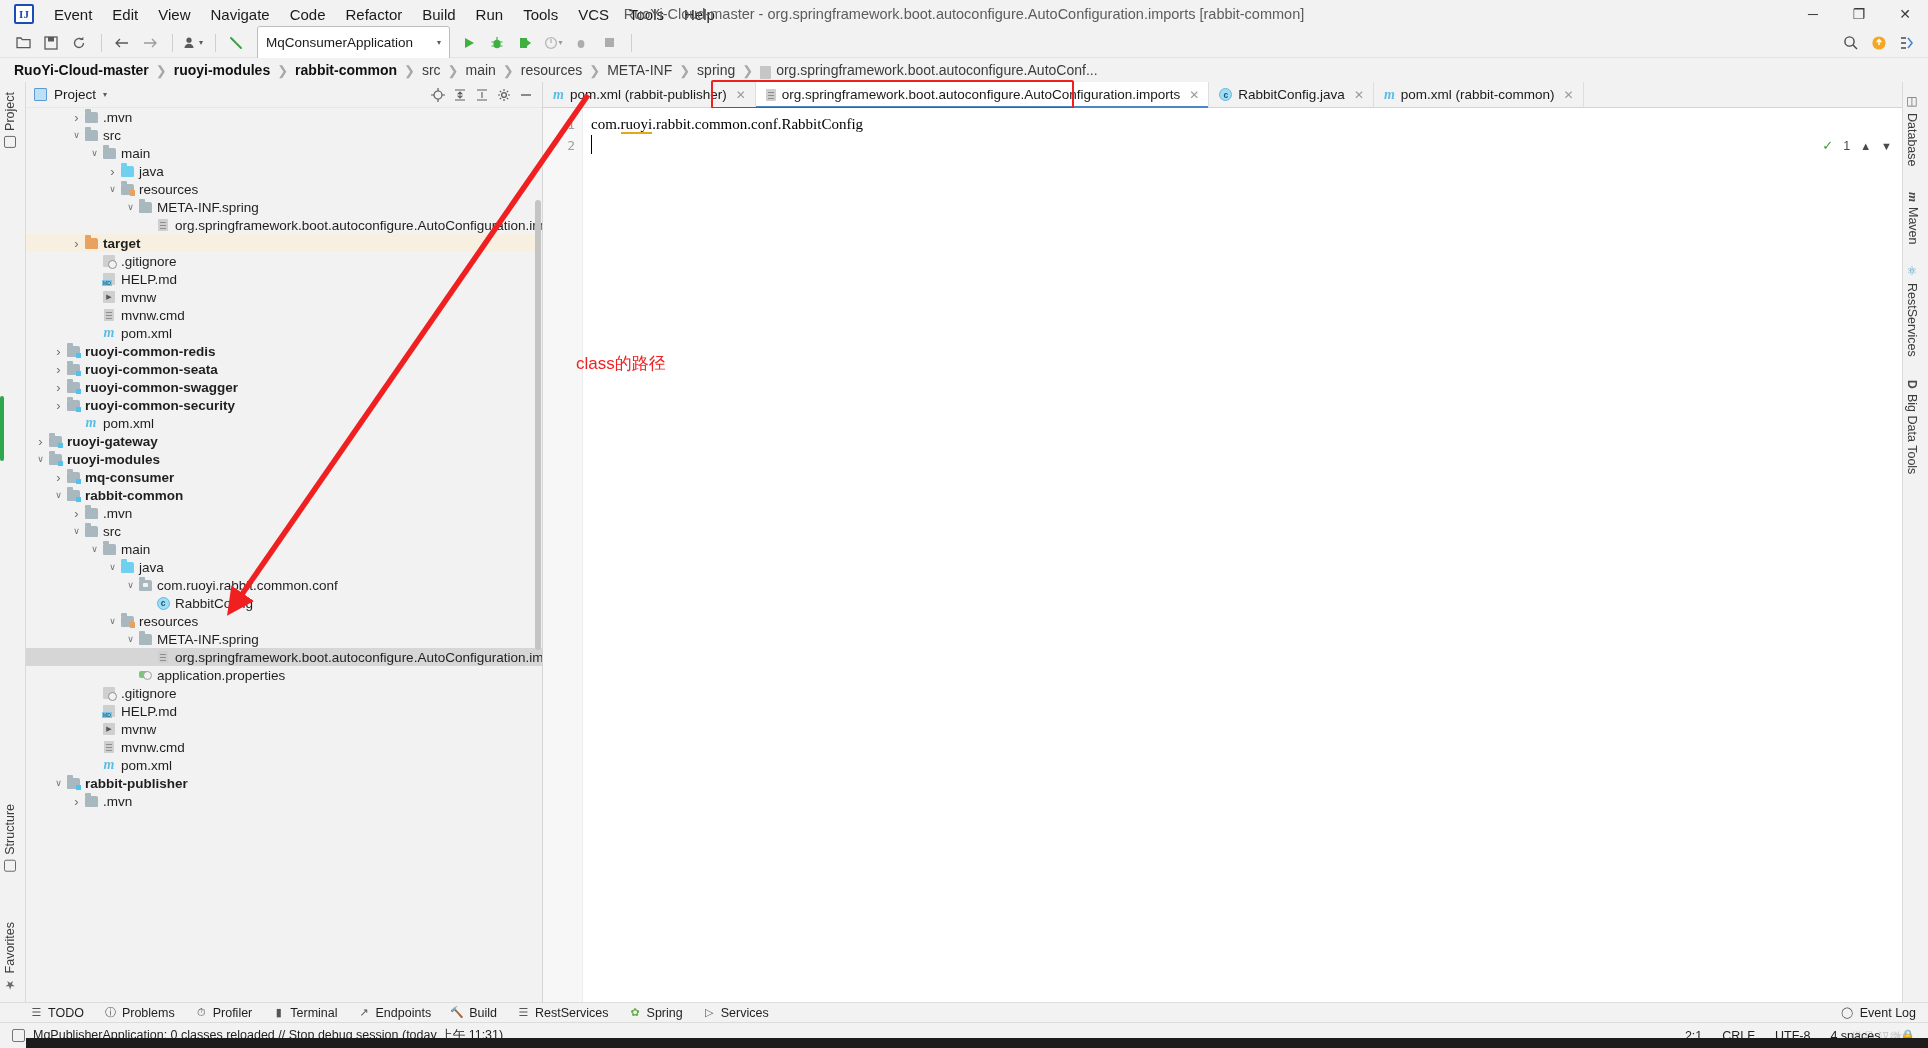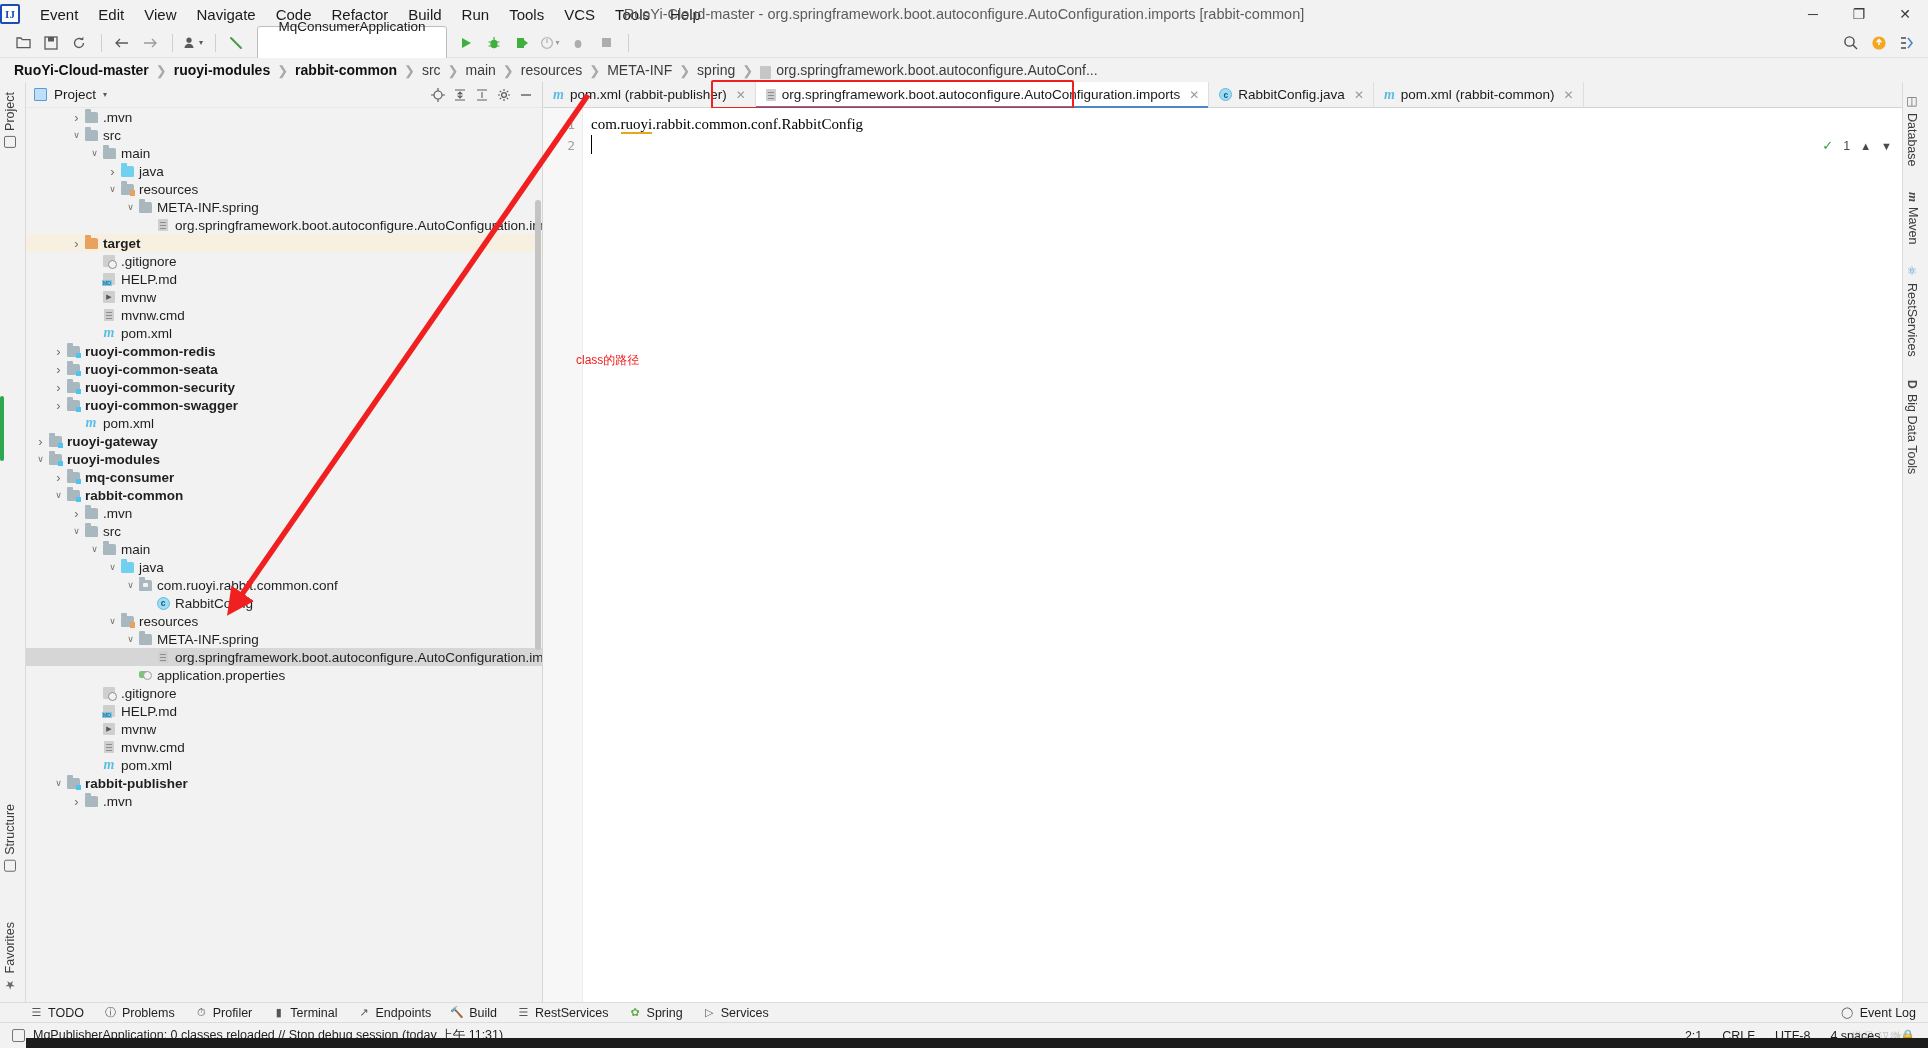--- a/index.html
+++ b/index.html
@@ -18,21 +18,21 @@
   }
 
   
   .titlebar {
     position: absolute; top: 0; left: 0; width: 1928px; height: 28px;
     background: #f2f2f2;
     display: flex; align-items: center;
     font-size: 15px; color: #000;
   }
   .ij-logo {
-    width: 20px; height: 20px; margin-right: 10px;
+    width: 20px; height: 20px; margin-left: 14px; margin-right: 10px;
     border: 2px solid #1b4eb5; border-radius: 2px;
     background: #fff;
     display: flex; align-items: center; justify-content: center;
     font-size: 11px; font-weight: bold; color: #1b4eb5;
     font-family: "Liberation Serif", serif;
   }
   .menu { display: flex; align-items: center; gap: 0px; }
   .menu-item {
     padding: 3px 10px; font-size: 15px; color: #1a1a1a; cursor: default;
     white-space: nowrap;
@@ -63,21 +63,20 @@
     display: flex; align-items: center; justify-content: center;
     font-size: 14px; color: #5a5a5a; margin-right: 2px;
   }
   .tb-sep { width: 1px; height: 18px; background: #cfcfcf; margin: 0 7px; }
   .runcfg {
     min-width: 190px; height: 22px;
     border: 1px solid #bdbdbd; border-radius: 3px; background: #fff;
     display: flex; align-items: center; justify-content: center;
     font-size: 13.5px; color: #1a1a1a; padding: 16px 8px; gap: 24px;
     margin: 0 6px;
-    flex-direction: column;
   }
   .caret { font-size: 8px; color: #5a5a5a; }
   .tb-right {
     position: absolute; right: 6px; display: flex; align-items: center;
   }
 
   
   .breadcrumb {
     position: absolute; top: 58px; left: 0; width: 1928px; height: 24px;
     display: flex; align-items: center; padding-left: 14px;
@@ -242,21 +241,21 @@
   .caret-line { position: absolute; left: 48px; top: 27px; width: 1px; height: 19px; background: #000; }
   .editor-topright {
     position: absolute; top: 30px; right: 10px; display: flex; align-items: center; gap: 10px;
     font-size: 12.5px; color: #4a4a4a;
   }
   .insp-ok { color: #3c9a3c; font-size: 13px; }
 
   
   .annot-svg { position: absolute; top: 82px; left: 0; width: 1928px; height: 920px; pointer-events: none; }
   .annot-text {
-    position: absolute; color: #f02020; font-size: 12px; white-space: nowrap;
+    position: absolute; color: #f02020; font-size: 17px; white-space: nowrap;
     font-family: "Liberation Sans", sans-serif;
   }
 
   
   .bottom-tools {
     position: absolute; left: 0; right: 0; bottom: 26px; height: 20px;
     background: #f2f2f2; border-top: 1px solid #dcdcdc;
     display: flex; align-items: center; padding-left: 30px; gap: 20px;
     font-size: 12.5px; color: #1f1f1f;
   }
@@ -626,29 +625,29 @@
             <span class="folder module"></span>
           </span>
           <span class="lbl bold">ruoyi-common-seata</span>
         </div>
         <div class="node">
           <span style="display:inline-block;width:26px;flex:0 0 26px;"></span>
           <span class="arrow right"></span>
           <span class="ic">
             <span class="folder module"></span>
           </span>
+          <span class="lbl bold">ruoyi-common-swagger</span>
+        </div>
+        <div class="node">
+          <span style="display:inline-block;width:26px;flex:0 0 26px;"></span>
+          <span class="arrow right"></span>
+          <span class="ic">
+            <span class="folder module"></span>
+          </span>
           <span class="lbl bold">ruoyi-common-security</span>
-        </div>
-        <div class="node">
-          <span style="display:inline-block;width:26px;flex:0 0 26px;"></span>
-          <span class="arrow right"></span>
-          <span class="ic">
-            <span class="folder module"></span>
-          </span>
-          <span class="lbl bold">ruoyi-common-swagger</span>
         </div>
         <div class="node">
           <span style="display:inline-block;width:44px;flex:0 0 44px;"></span>
           <span class="arrow"></span>
           <span class="ic">
             <span class="m-ic">m</span>
           </span>
           <span class="lbl">pom.xml</span>
         </div>
         <div class="node">

